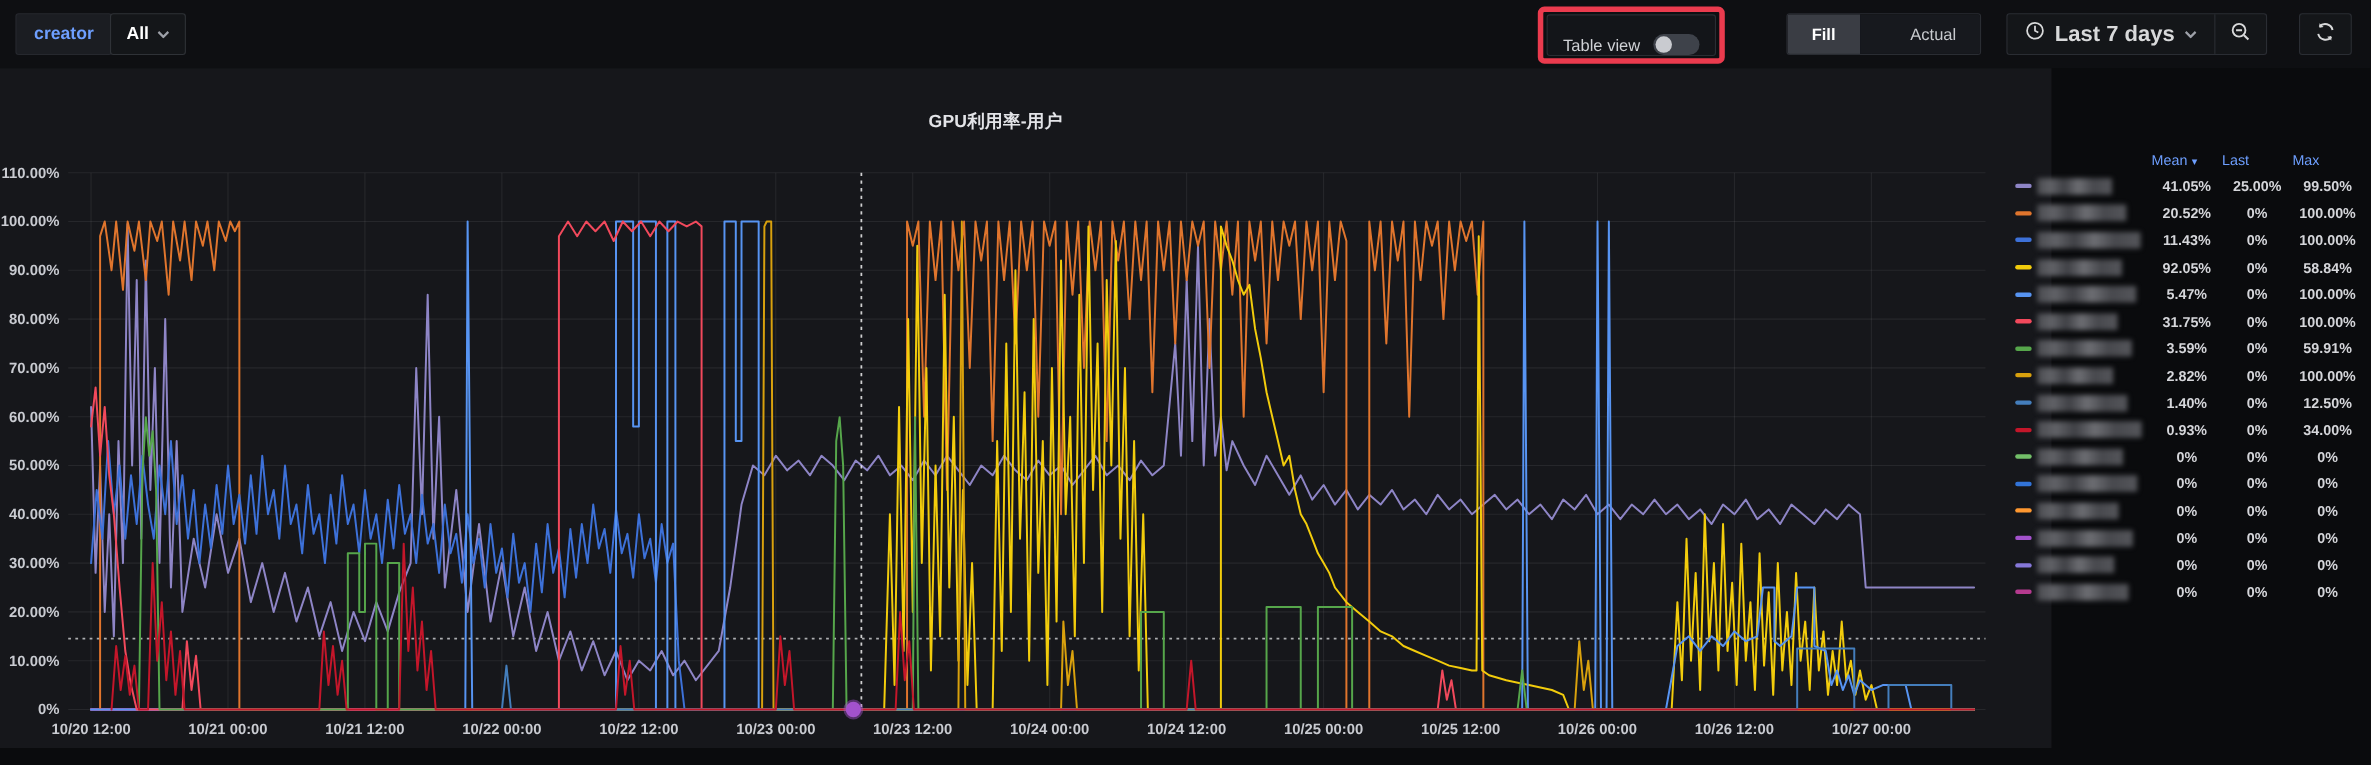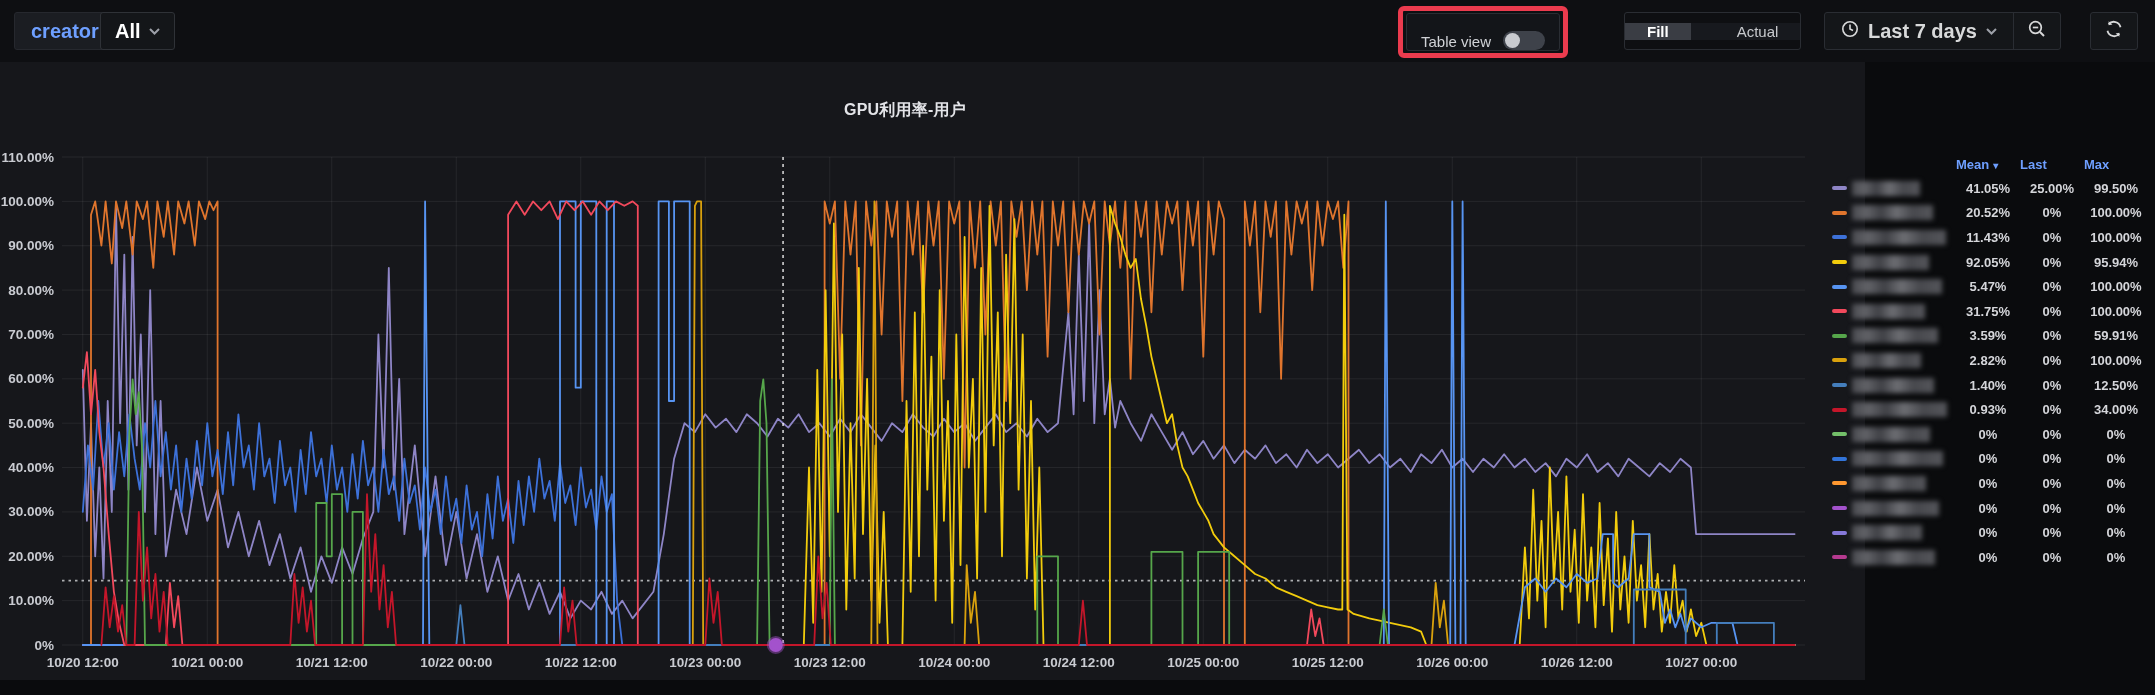--- a/index.html
+++ b/index.html
@@ -1,55 +1,55 @@
 <!DOCTYPE html>
 <html><head>
 <meta charset="utf-8">
 <style>
   * { margin:0; padding:0; box-sizing:border-box; }
   html,body { width:2155px; height:695px; background:#0a0b0d; overflow:hidden;
               font-family:"Liberation Sans", sans-serif; }
   .topbar { position:absolute; left:0; top:0; width:2155px; height:62px; background:#0e0f12; }
   .btn { display:flex; align-items:center; justify-content:center; height:38px;
-         border-radius:3px; font-size:20px; color:#d8d9da; }
+         border-radius:3px; font-size:16px; color:#d8d9da; }
   .creator-btn { position:absolute; left:14px; top:12px; padding:0 16px; background:#1b1d22;
                  border:1px solid #26282e; color:#6e9fff; font-weight:700; cursor:pointer; }
   .all-btn { position:absolute; left:100px; top:12px; padding:0 14px; background:#141619;
              border:1px solid #2f3237; font-weight:700; color:#fff; gap:8px; cursor:pointer; }
   .chev { width:11px; height:7px; display:inline-block; }
   .chev svg { display:block; }
   .highlight-box { position:absolute; left:1398px; top:6px; height:52px; border:5px solid #eb3b4e;
                    border-radius:6px; display:flex; align-items:center; padding:3px; }
   .tv-inner { height:38px; background:#131519; border:1px solid #2a2d33; border-radius:3px;
               display:flex; align-items:flex-end; gap:12px; padding:0 14px; }
   .tv-label { font-size:15px; color:#d0d2d6; }
   .toggle { width:42px; height:19px; border-radius:10px; background:#3e424a; position:relative; cursor:pointer; }
   .toggle .knob { position:absolute; left:2px; top:2px; width:15px; height:15px; border-radius:50%;
                   background:#c9cbd0; }
   .seg-group { position:absolute; left:1624px; top:12px; height:38px; display:flex;
-               border:1px solid #2a2d33; border-radius:3px; overflow:hidden;align-items:center; }
+               border:1px solid #2a2d33; border-radius:3px; overflow:hidden; }
   .seg { padding:0 22px; display:flex; align-items:center; font-size:15px; cursor:pointer; }
   .seg.active { background:#3a3d44; color:#ffffff; font-weight:700; }
   .seg.inactive { background:#17191e; color:#c8cace;padding-left:46px; }
   .time-group { position:absolute; left:1824px; top:12px; height:38px; display:flex;
                 border:1px solid #2a2d33; border-radius:3px; background:#141619; }
   .time-main { display:flex; align-items:center; gap:9px; padding:0 16px; color:#d8d9da;
                font-size:20px; font-weight:700; cursor:pointer; }
   .divider { width:1px; background:#2a2d33; }
   .icon-btn { width:46px; display:flex; align-items:center; justify-content:center; cursor:pointer; }
   .refresh-btn { position:absolute; left:2090px; top:12px; width:48px; height:38px;
                  background:#141619; border:1px solid #2a2d33; border-radius:3px;
                  display:flex; align-items:center; justify-content:center; cursor:pointer; }
   .panel { position:absolute; left:0; top:62px; width:1865px; height:618px; background:#16171b; }
   .panel-title { position:absolute; left:0; top:38px; width:1810px; text-align:center;
                  font-size:16px; font-weight:700; color:#e3e4e8; letter-spacing:.2px; }
   #chart-svg { position:absolute; left:0; top:33px; }
   .legend { position:absolute; left:1832px; top:71px; width:316px; font-size:13px; }
   .legend-header { display:grid; grid-template-columns:20px 104px 64px 64px 64px; height:24px;
-                   align-items:center; color:#6e9fff; font-weight:700;margin-top:19px; }
+                   align-items:center; color:#6e9fff; font-weight:400; }
   .legend-row { display:grid; grid-template-columns:20px 104px 64px 64px 64px; height:24.6px;
                 align-items:center; cursor:pointer; }
   .swatch { width:15px; height:4px; border-radius:2px; }
   .blur-name { height:15px; border-radius:1px; filter:blur(2.5px);
       background:linear-gradient(90deg,#4a4b50 0%,#616267 18%,#3f4045 36%,#6d6e73 55%,#47484d 75%,#55565b 100%); }
   .lv { color:#d5d6da; font-weight:700;text-align:center; }
   .sort-caret { display:inline-block; margin-left:4px; font-size:10px; color:#6e9fff; }
   svg text { font-family:"Liberation Sans", sans-serif; }
 </style>
 </head>
@@ -222,21 +222,21 @@
           <span class="blur-name" style="width: 94px;"></span>
           <span class="lv">11.43%</span>
           <span class="lv">0%</span>
           <span class="lv">100.00%</span>
         </div>
         <div class="legend-row">
           <span class="swatch" style="background: rgb(242, 204, 12);"></span>
           <span class="blur-name" style="width: 77px;"></span>
           <span class="lv">92.05%</span>
           <span class="lv">0%</span>
-          <span class="lv">95.94%</span>
+          <span class="lv">58.84%</span>
         </div>
         <div class="legend-row">
           <span class="swatch" style="background: rgb(87, 148, 242);"></span>
           <span class="blur-name" style="width: 90px;"></span>
           <span class="lv">5.47%</span>
           <span class="lv">0%</span>
           <span class="lv">100.00%</span>
         </div>
         <div class="legend-row">
           <span class="swatch" style="background: rgb(242, 73, 92);"></span>

